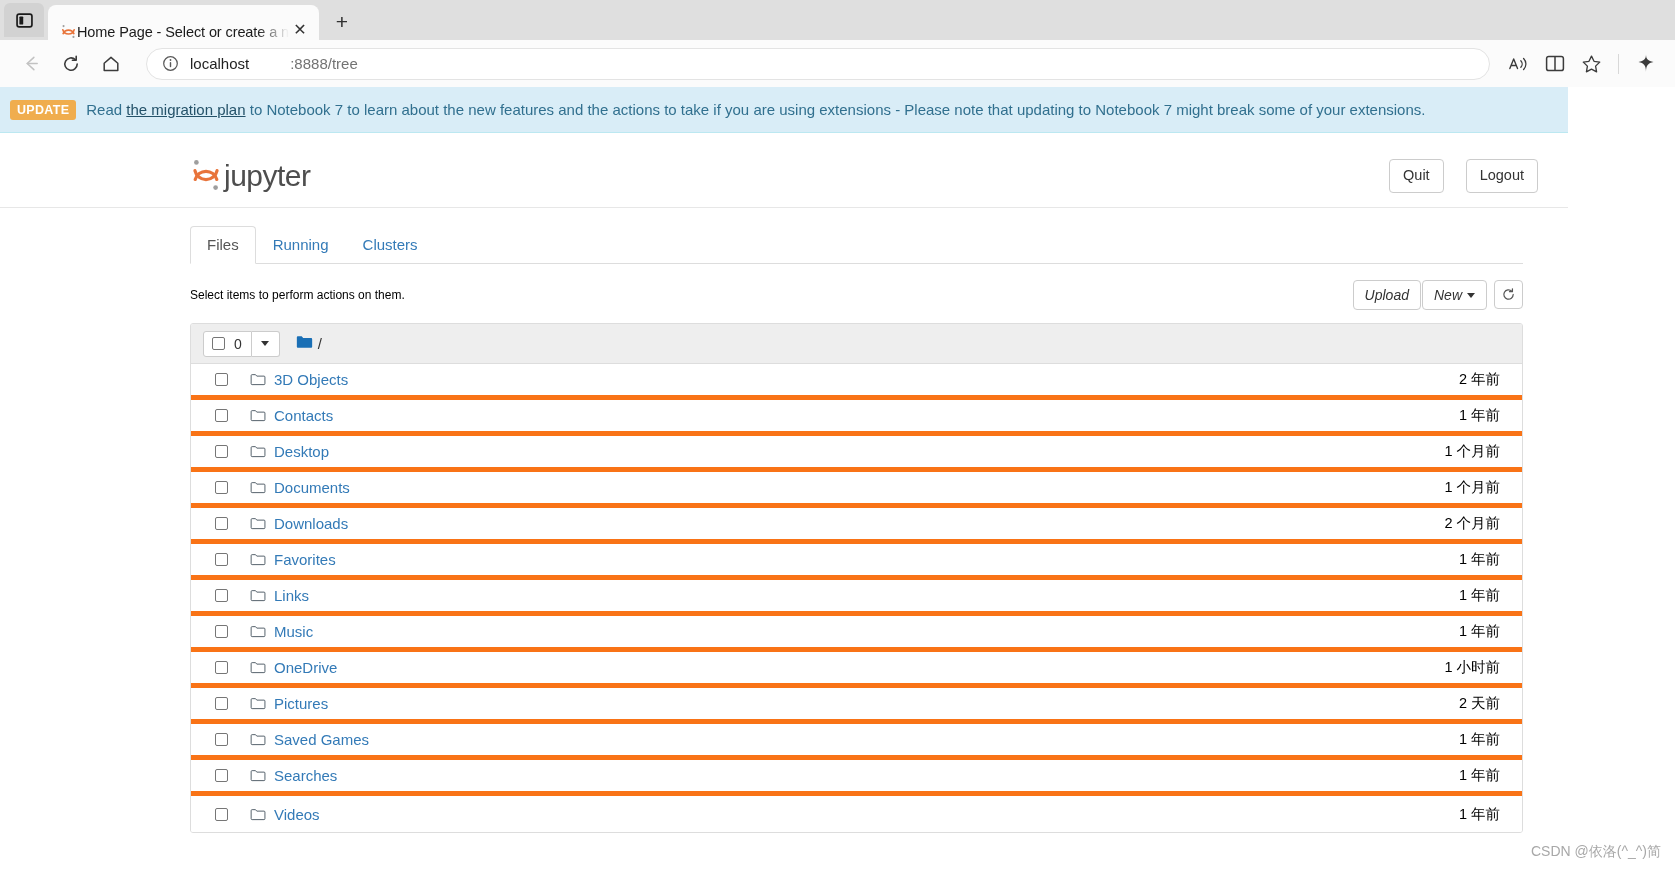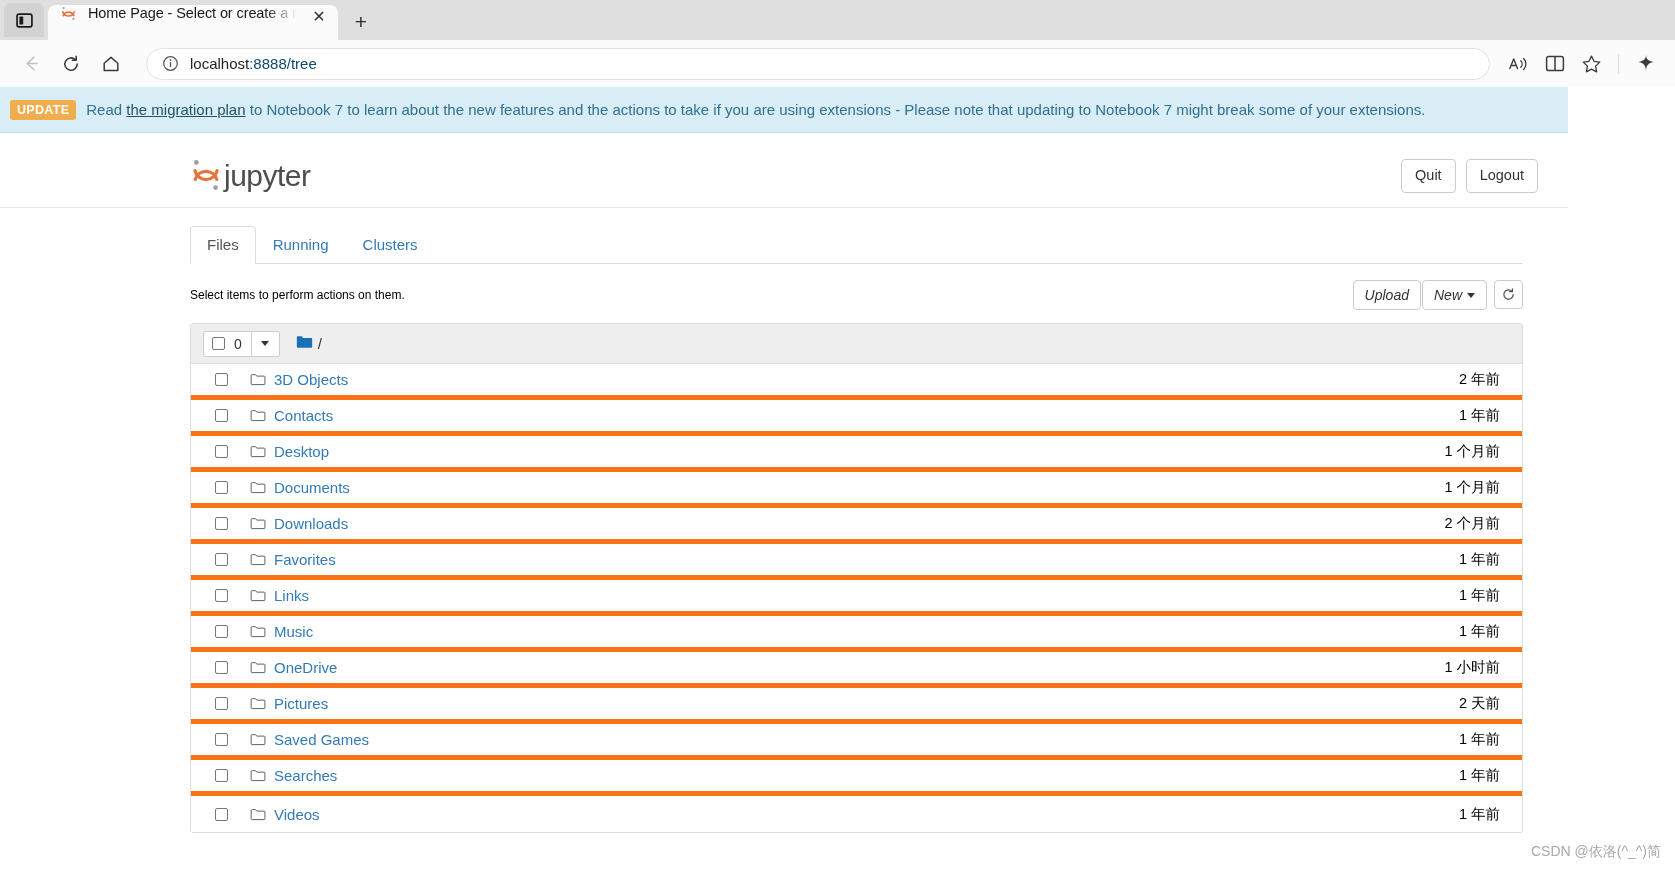--- a/index.html
+++ b/index.html
@@ -21,21 +21,21 @@
   }
   .tab-sidebar-btn {
     width: 40px; height: 34px; margin-bottom: 3px;
     display: flex; align-items: center; justify-content: center;
     background: #d2d2d2; border-radius: 6px 6px 0 0;
     cursor: default;
   }
   .tab {
     height: 35px; min-width: 260px; max-width: 290px;
     background: #fbfbfb; border-radius: 8px 8px 0 0;
-    display: flex; align-items: flex-start; gap: 11px;
+    display: flex; align-items: flex-end; gap: 0;
     padding: 0 8px 0 12px; margin-left: 4px;
     position: relative;
   }
   .tab-favicon { width: 17px; height: 17px; flex: 0 0 17px; position: relative; }
   .tab-title {
     font-size: 14.5px; color: #1b1b1b;
     white-space: nowrap; overflow: hidden;
     flex: 1 1 auto; letter-spacing: -0.1px;
     -webkit-mask-image: linear-gradient(90deg,#000 85%,transparent 100%);
     mask-image: linear-gradient(90deg,#000 85%,transparent 100%);
@@ -66,21 +66,21 @@
     background: #ffffff; border-radius: 16px;
     display: flex; align-items: center; padding: 0 10px 0 12px;
     border: 1px solid #e3e3e3;
   }
   .omnibox-info {
     width: 22px; height: 22px; flex: 0 0 22px;
     display: flex; align-items: center; justify-content: center;
     color: #5a5a5a;
   }
   .url { font-size: 15px; color: #1f1f1f; margin-left: 9px; }
-  .url .dim { color: #0c4a6e; }
+  .url .dim { color: #737373; margin-left: 41px; }
   .tb-right { display: flex; align-items: center; gap: 2px; }
   .tb-icon {
     width: 34px; height: 32px;
     display: flex; align-items: center; justify-content: center;
     color: #3b3b3b; border-radius: 5px;
   }
   .chrome-sep { width: 1px; height: 20px; background: #d8d8d8; margin: 0 8px; }
 
   
   .viewport {
@@ -106,21 +106,21 @@
   .page-wrap { width: 1568px; }
 
   .jp-header {
     height: 75px; border-bottom: 1px solid #e7e7e7;
     display: flex; align-items: center;
     padding: 12px 30px 0 190px;
   }
   .jp-logo { display: flex; align-items: center; gap: 2px; }
   .jp-logo-text { font-size: 30px; color: #4e4e4e; letter-spacing: -0.5px; }
   .jp-header-spacer { flex: 1 1 auto; }
-  .jp-header-btns { display: flex; gap: 10px; }
+  .jp-header-btns { display: flex; gap: 22px; }
   .btn {
     font-size: 14.5px; color: #333;
     background: #fff; border: 1px solid #ccc; border-radius: 4px;
     padding: 7px 13px; line-height: 1.2; cursor: default;
   }
 
   .jp-body { padding: 0 45px 0 190px; }
 
   .tabs {
     display: flex; align-items: flex-end;

